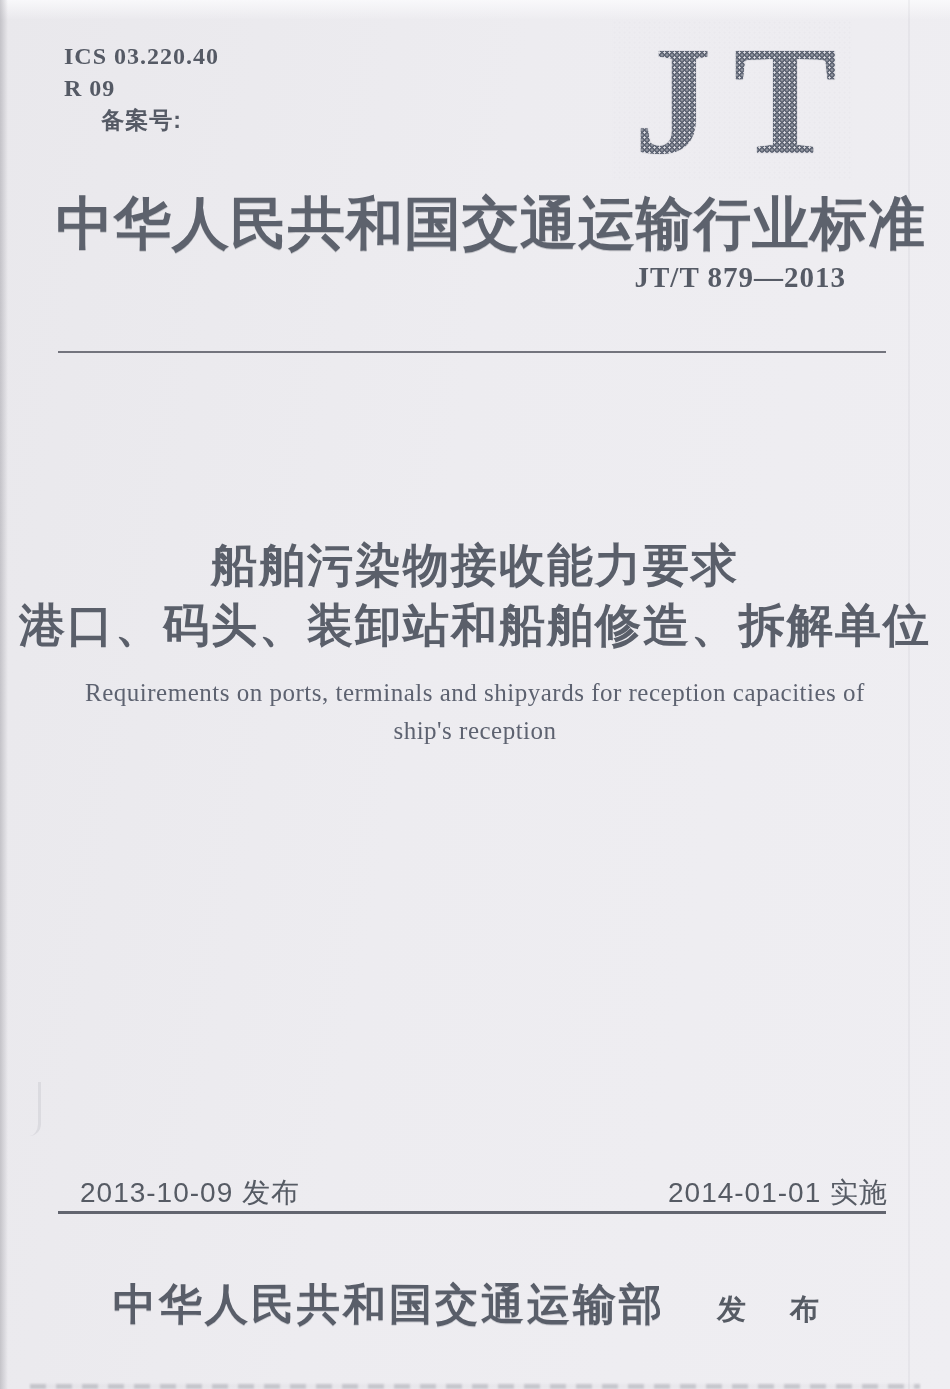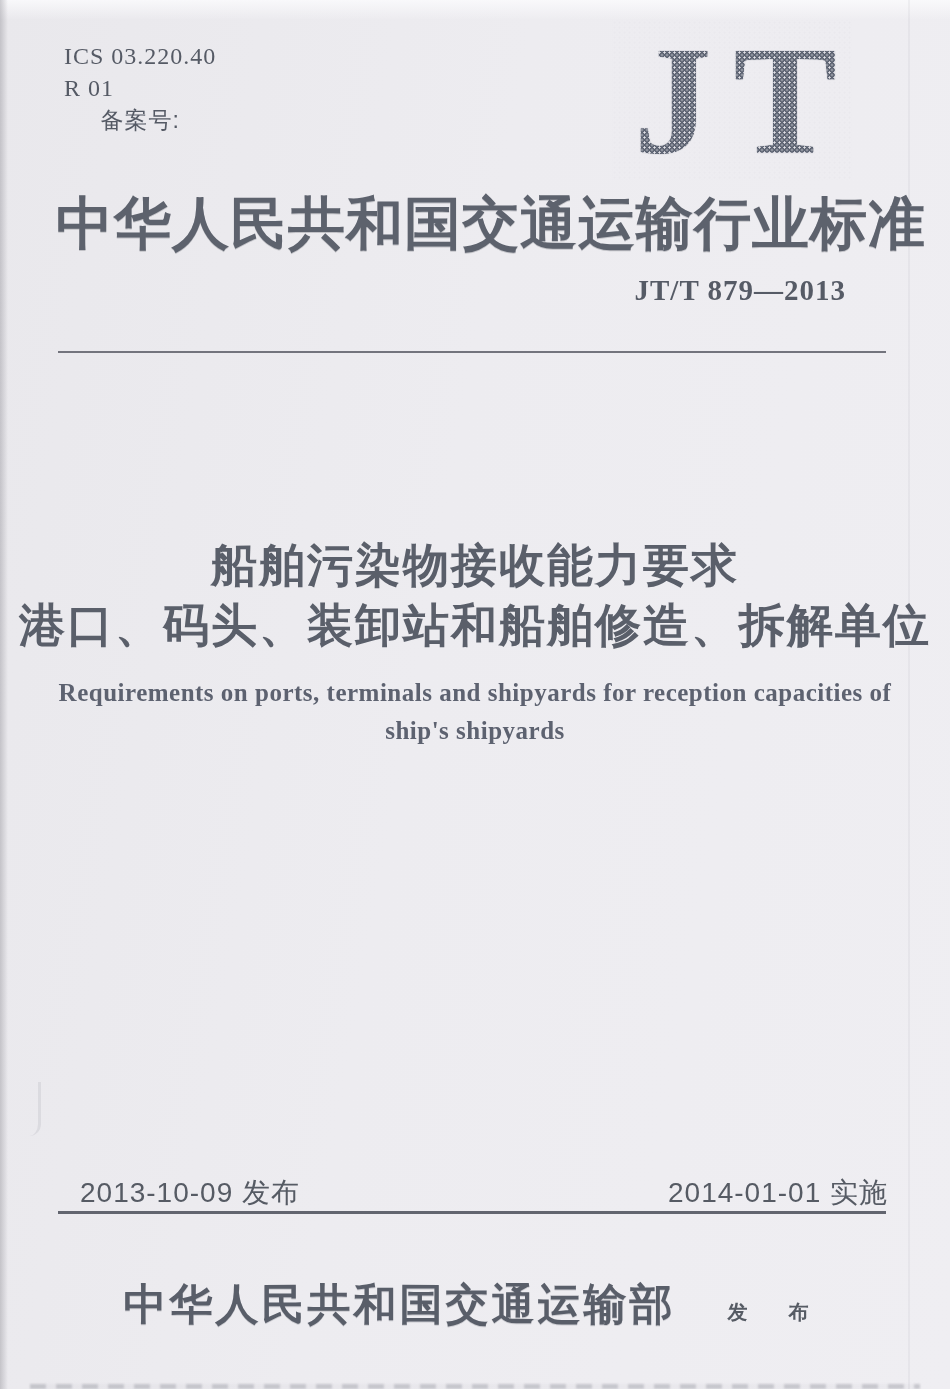--- a/index.html
+++ b/index.html
@@ -37,21 +37,21 @@
   .bottom-artifact {
     position: absolute; bottom: 0; left: 30px; right: 30px; height: 5px;
     background: repeating-linear-gradient(90deg,
       rgba(110,112,124,0.30) 0 16px, rgba(110,112,124,0.04) 16px 26px);
     filter: blur(1px);
   }
 
   
   .meta {
     position: absolute; left: 64px; top: 40px;
-    font-size: 24px; font-weight: normal; line-height: 32px;
+    font-size: 24px; font-weight: bold; line-height: 32px;
     letter-spacing: 1px; color: #555a65;
   }
   .meta .record { font-family: "Liberation Sans", sans-serif; font-size: 23px; text-align: center; }
 
   
   .logo {
     position: absolute; left: 612px; top: 20px; width: 240px; height: 160px;
     font-family: "Liberation Serif", serif;
     font-size: 155px; line-height: 160px; font-weight: bold;
     letter-spacing: 22px; text-align: center; text-indent: 22px;
@@ -69,42 +69,42 @@
 
   .header-title {
     position: absolute; top: 186px; left: 16px; width: 100%;
     text-align: center;
     font-size: 57px; font-weight: bold; letter-spacing: 1px;
     color: #5d626d; margin: 0;
     text-shadow: 0 1px 0 rgba(70,75,85,0.25);
   }
 
   .standard-number {
-    position: absolute; top: 274px; right: 104px;
+    position: absolute; top: 261px; right: 104px;
     font-size: 29px; font-weight: bold; letter-spacing: 1px;
     color: #565b66;
   }
 
   .rule-top {
     position: absolute; top: 351px; left: 58px; width: 828px; height: 0;
     border-top: 2px solid #73747d;
   }
 
   .cn-title {
     position: absolute; top: 535px; left: 0; width: 100%;
     text-align: center;
     font-family: "Liberation Sans", sans-serif;
     font-weight: bold; font-size: 46px; line-height: 60px; letter-spacing: 2px;
     color: #5a5f6a;
   }
 
   .en-title {
     position: absolute; top: 674px; left: 0; width: 100%;
     text-align: center;
-    font-weight: bold; font-size: 25px; line-height: 38px; letter-spacing: 0.5px;
+    font-weight: normal; font-size: 25px; line-height: 38px; letter-spacing: 0.5px;
     color: #5d6270;
   }
 
   .dates {
     position: absolute; top: 1174px; left: 80px; right: 62px;
     display: flex; justify-content: space-between;
     font-family: "Liberation Sans", sans-serif;
     font-size: 28px; color: #565b64; letter-spacing: 1px;
   }
 
@@ -118,58 +118,58 @@
     display: flex; justify-content: center; align-items: baseline;
     gap: 52px;
   }
   .publisher-name {
     font-family: "Liberation Serif", serif;
     font-weight: bold; font-size: 43px; letter-spacing: 3px;
     color: #595e69;
     text-shadow: 0 1px 0 rgba(70,75,85,0.2);
   }
   .publish-label {
-    font-family: Liberation Serif, serif;
-    font-weight: bold; font-size: 20px; letter-spacing: 18px;
+    font-family: Liberation Sans, sans-serif;
+    font-weight: bold; font-size: 29px; letter-spacing: 18px;
     color: #565b64;
   }
 </style>
 </head>
 <body>
 
 <div class="page">
 
   <div class="edge-top"></div>
   <div class="edge-left"></div>
   <div class="edge-right-line"></div>
   <div class="smudge"></div>
   <div class="bottom-artifact"></div>
 
   <div class="meta">
     <div>ICS 03.220.40</div>
-    <div>R 01</div>
+    <div>R 09</div>
     <div class="record">备案号:</div>
   </div>
 
   <div class="logo">JT</div>
 
   <h1 class="header-title">中华人民共和国交通运输行业标准</h1>
 
   <div class="standard-number">JT/T 879—2013</div>
 
   <div class="rule-top"></div>
 
   <div class="cn-title">
     <div>船舶污染物接收能力要求</div>
     <div>港口、码头、装卸站和船舶修造、拆解单位</div>
   </div>
 
   <div class="en-title">
     <div>Requirements on ports, terminals and shipyards for reception capacities of</div>
-    <div>ship's shipyards</div>
+    <div>ship's reception</div>
   </div>
 
   <div class="dates">
     <span>2013-10-09 发布</span>
     <span>2014-01-01 实施</span>
   </div>
 
   <div class="rule-bottom"></div>
 
   <div class="publisher-row">

